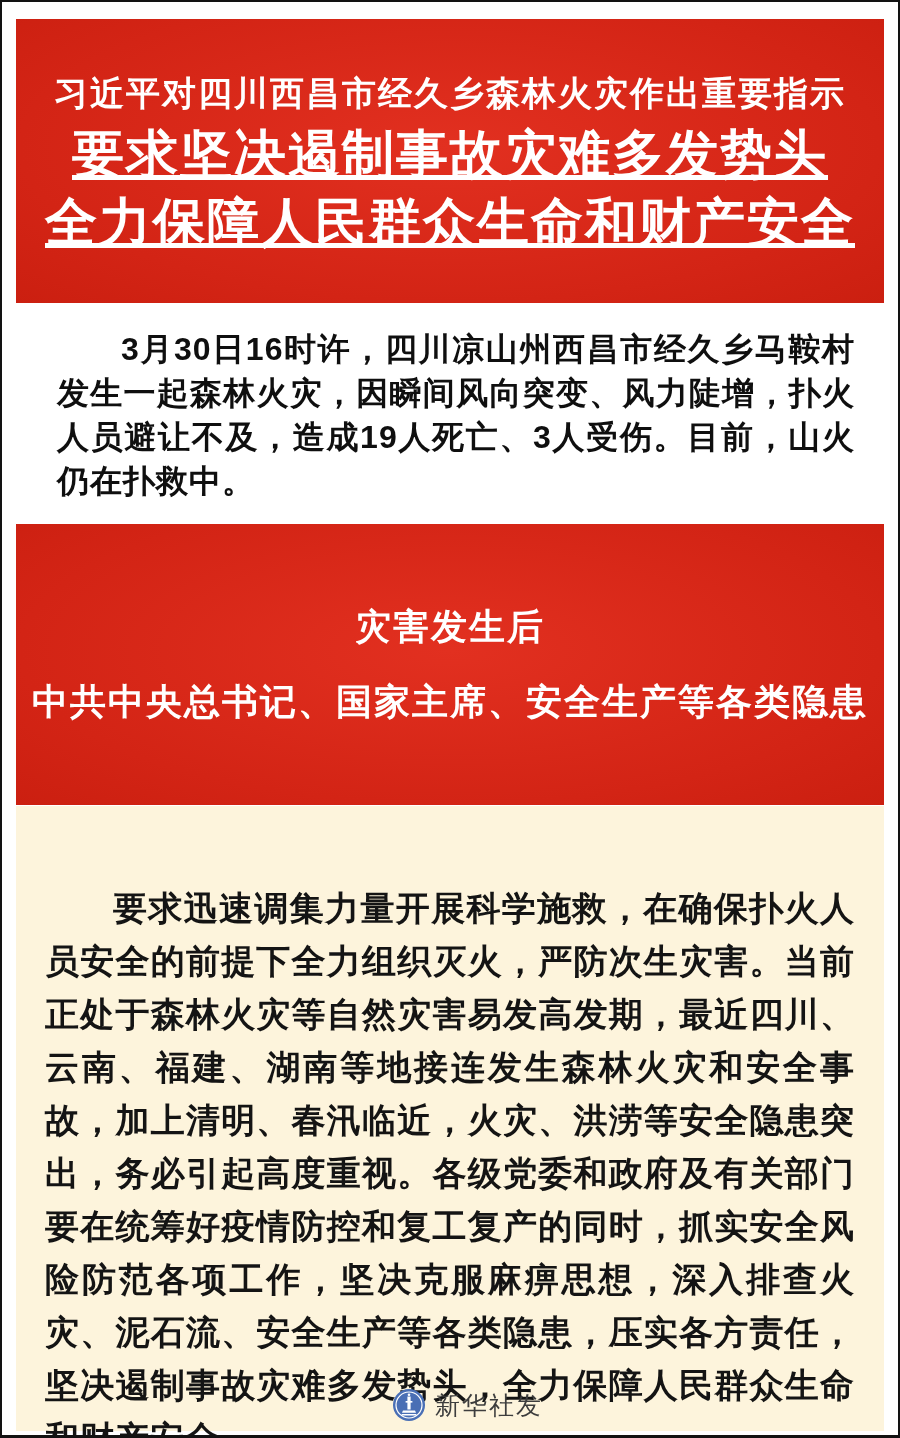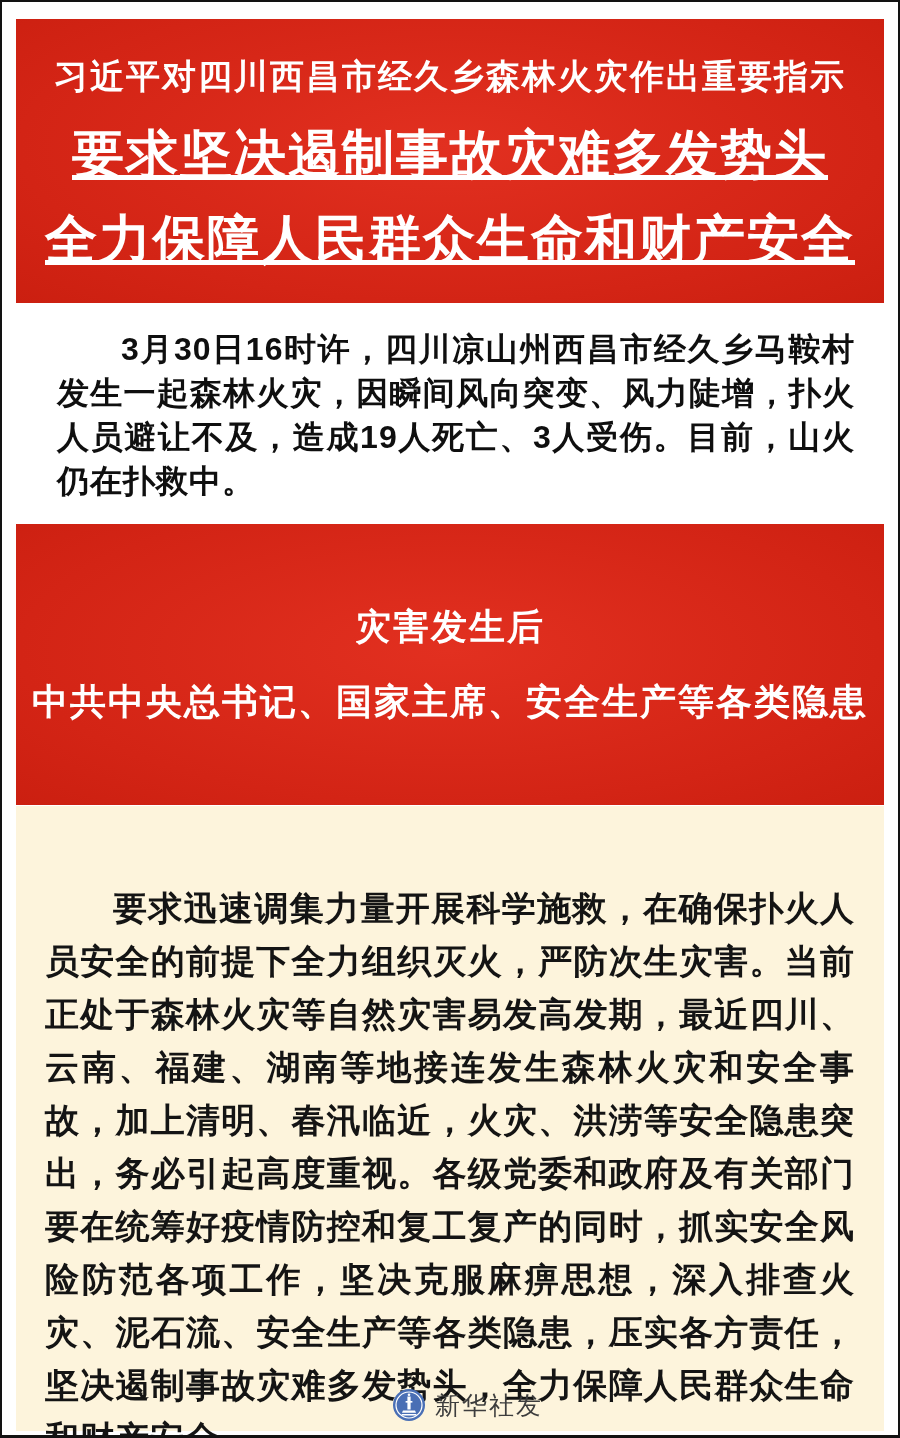--- a/index.html
+++ b/index.html
@@ -22,21 +22,21 @@
     color: #ffffff;
     text-align: center;
     display: flex;
     flex-direction: column;
     justify-content: center;
     box-sizing: border-box;
   }
   .banner-top {
     margin-top: 17px;
     height: 284px;
-    row-gap: 31px;
+    row-gap: 14px;
   }
   .banner-top .t1 {
     font-size: 34px;
     font-weight: 700;
     letter-spacing: 2px;
     line-height: 40px;
   }
   .banner-top .t2, .banner-top .t3 {
     font-size: 52px;
     font-weight: 700;

